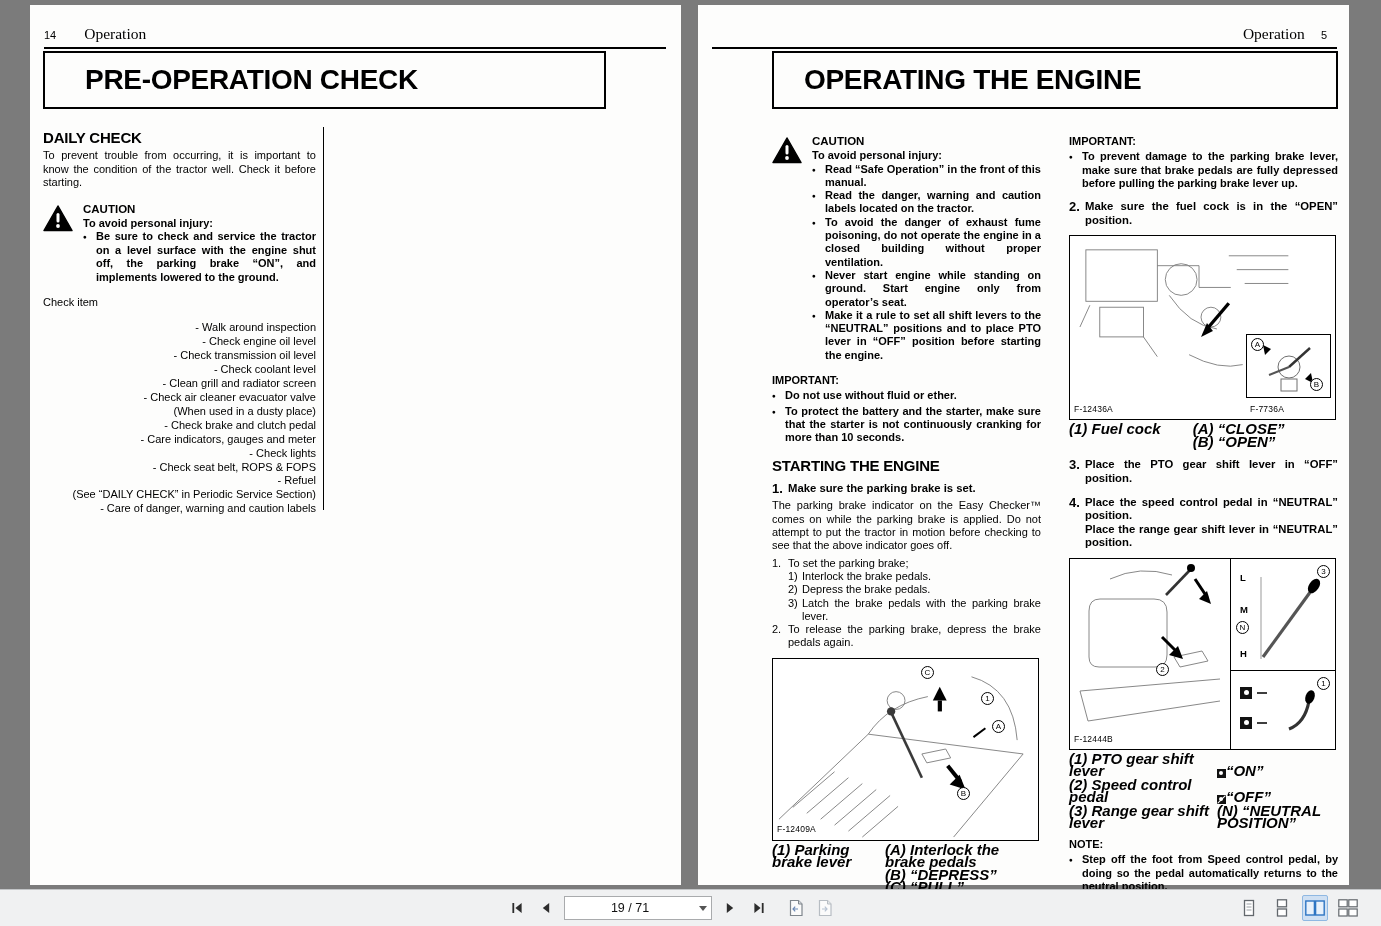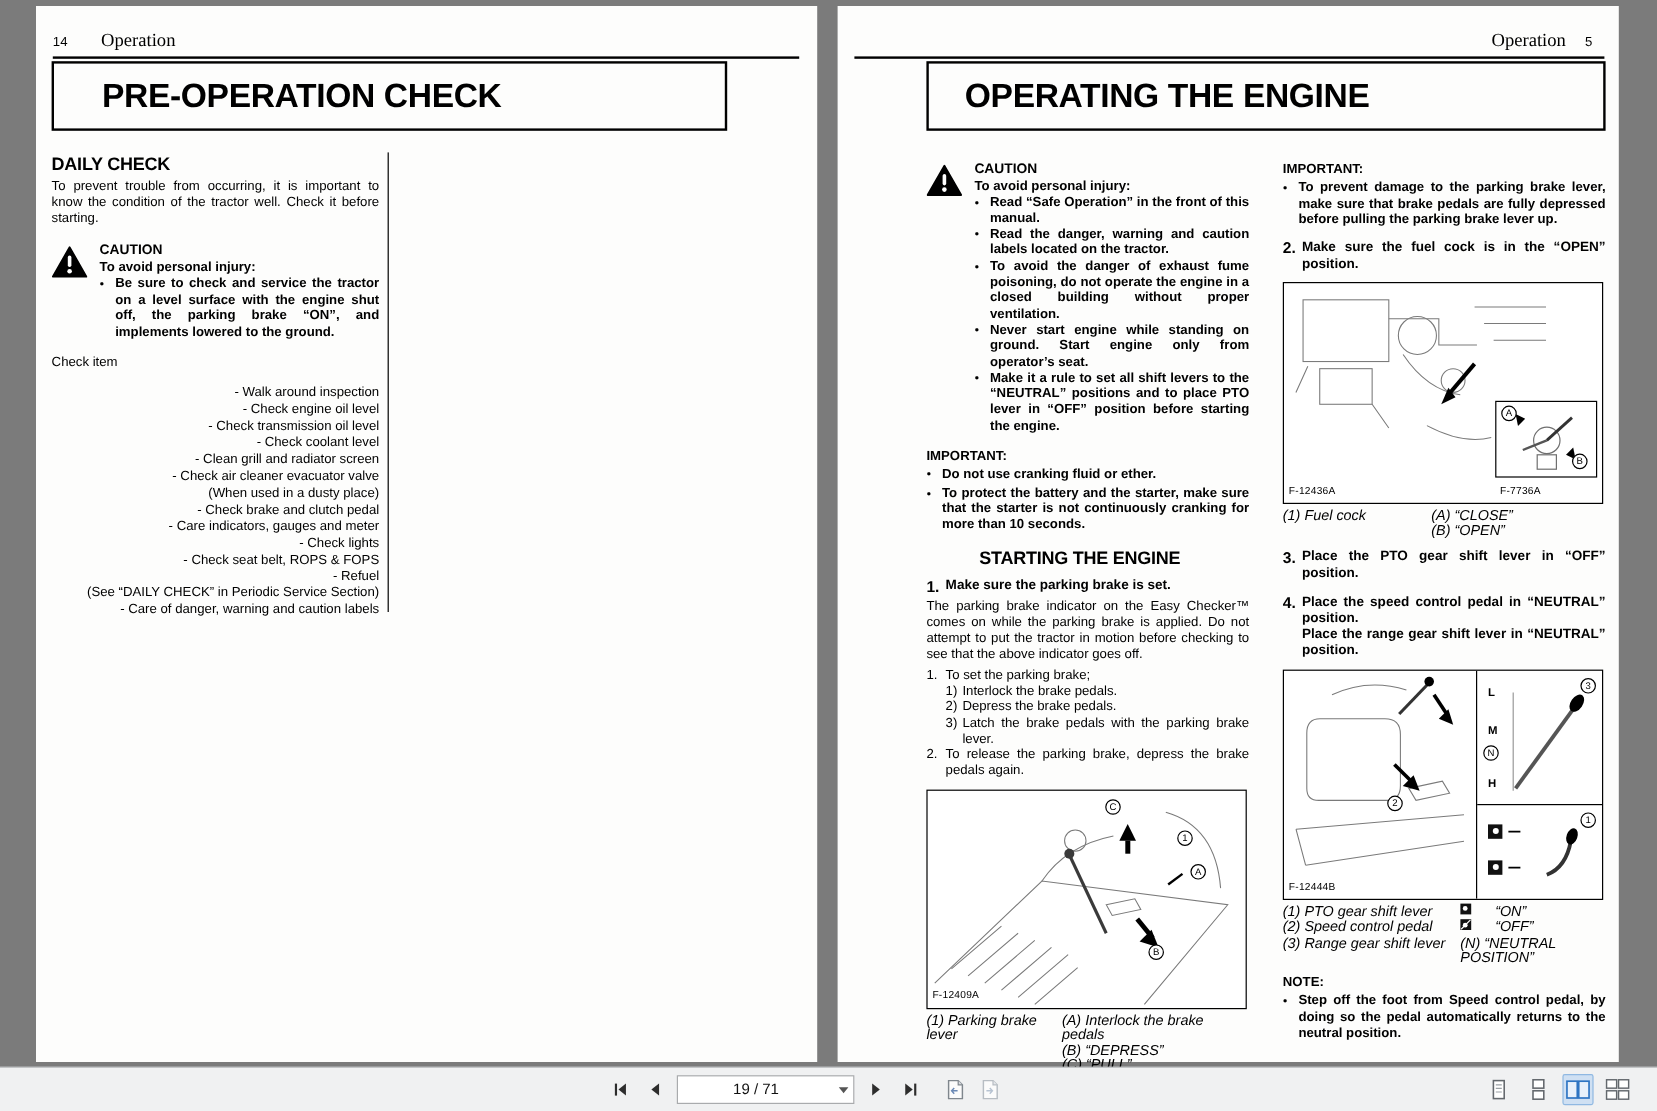--- a/index.html
+++ b/index.html
@@ -101,29 +101,29 @@
   .panel-top { position:relative; height:112px; border-bottom:1px solid #000; }
   .panel-bot { position:relative; height:77px; }
   .gear-letter { position:absolute; left:9px; font-size:9.5px; font-weight:bold; }
   .gear-letter.circ {
     left:5px; width:13px; height:13px; border:1px solid #000; border-radius:50%;
     display:flex; align-items:center; justify-content:center; font-size:8px; font-weight:normal;
   }
   .pto-sq { position:absolute; left:9px; width:12px; height:12px; background:#111; }
   .pto-sq::after { content:""; position:absolute; left:3.5px; top:3.5px; width:5px; height:5px; border-radius:50%; background:#fff; }
 
-  .caption { display:flex; font-size:12px; font-style:italic; line-height:12.5px; margin-top:3px; }
+  .caption { display:flex; font-size:15px; font-style:italic; line-height:12.5px; margin-top:3px;font-weight:bold; }
   .caption .cl { width:42%; }
   .caption .cr { width:58%; }
   .cap2 .cl { width:46%; }
   .cap2 .cr { width:54%; }
   .cap3 { display:block; }
   .cap3 .crow { display:flex; margin-bottom:1px; }
   .cap3 .cl { width:55%; }
-  .cap3 .cr { width:45%; display:flex; align-items:flex-start; gap:20px; }
+  .cap3 .cr { width:45%; display:flex; align-items:flex-end; gap:0; }
   .cap-sym { display:inline-block; width:9px; height:9px; background:#111; position:relative; flex:0 0 9px; }
   .cap-sym::after { content:""; position:absolute; left:2.5px; top:2.5px; width:4px; height:4px; border-radius:50%; background:#fff; }
   .cap-sym.off::before { content:""; position:absolute; left:-1px; top:4px; width:11px; height:1px; background:#fff; transform:rotate(-45deg); }
 
   .note-label { font-weight:bold; margin-top:8px; margin-bottom:2px; }
 
   
   .toolbar {
     position:absolute; left:0; bottom:0; width:1381px; height:37px;
     background:#f0f1f2; border-top:1px solid #c3c5c7;
@@ -248,29 +248,29 @@
                 <span class="dot"></span>
                 <span class="btxt">Make it a rule to set all shift levers to the “NEUTRAL” positions and to place PTO lever in “OFF” position before starting the engine.</span>
               </div>
           </div>
         </div>
 
         <div class="imp-label">IMPORTANT:</div>
         <div class="imp-bullets">
           <div class="brow">
               <span class="dot"></span>
-              <span class="btxt">Do not use cranking fluid or ether.</span>
+              <span class="btxt">Do not use without fluid or ether.</span>
             </div>
           <div class="brow">
               <span class="dot"></span>
               <span class="btxt">To protect the battery and the starter, make sure that the starter is not continuously cranking for more than 10 seconds.</span>
             </div>
         </div>
 
-        <div class="h2" style="margin-top:14px;margin-left:44px;">STARTING THE ENGINE</div>
+        <div class="h2" style="margin-top:14px;">STARTING THE ENGINE</div>
 
         <div class="step">
           <span class="sn">1.</span>
           <span class="st">Make sure the parking brake is set.</span>
         </div>
         <p class="body-p">The parking brake indicator on the Easy Checker™ comes on while the parking brake is applied. Do not attempt to put the tractor in motion before checking to see that the above indicator goes off.</p>
 
         <div class="numlist">
           <div class="nrow">
               <span class="nn">1.</span>

